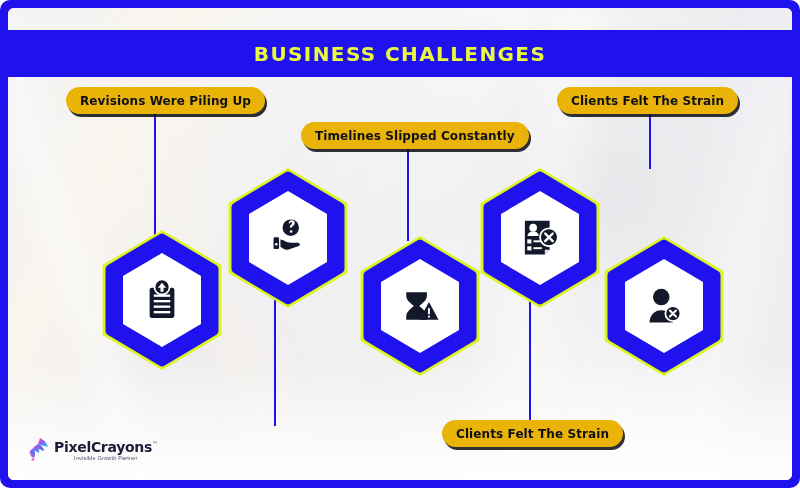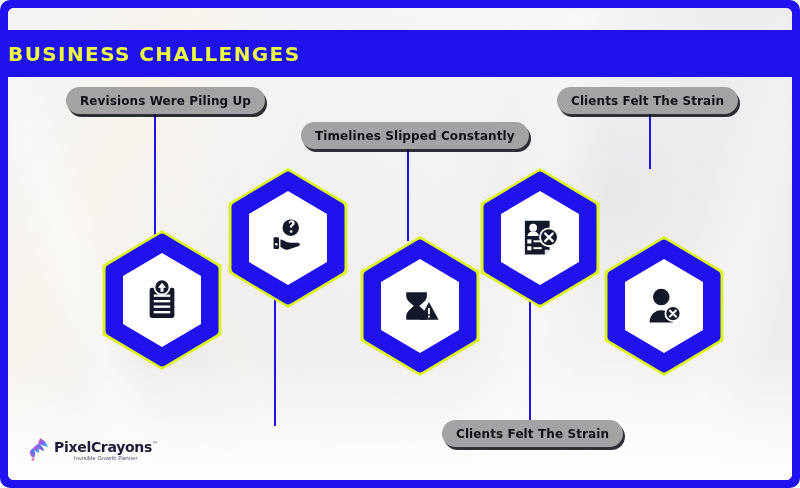--- a/index.html
+++ b/index.html
@@ -48,21 +48,21 @@
   }
   #bg-white-bottom {
     position:absolute; left:0; bottom:0; width:100%; height:120px;
     background:linear-gradient(to top, rgba(255,255,255,.97), rgba(255,255,255,0));
   }
 
   
   #titlebar {
     position:absolute; left:0; top:22px; width:784px; height:47px;
     background:#1f12ef;
-    display:flex; align-items:center; justify-content:flex-start;
+    display:flex; align-items:center; justify-content:center;
   }
   #title {
     color:#e9f93f;
     font-size:20px;
     font-weight:bold;
     letter-spacing:1.4px;
     font-family:"DejaVu Sans", sans-serif;
     white-space:nowrap;
   }
 
@@ -70,21 +70,21 @@
   .connector {
     position:absolute;
     width:2px;
     background:#1f12ef;
     z-index:2;
   }
 
   
   .pill {
     position:absolute;
-    background:#a3a3a3;
+    background:#eab308;
     border-radius:14px;
     height:27px;
     display:flex; align-items:center; justify-content:center;
     padding:0 14px;
     box-shadow:2px 3px 0 rgba(10,10,20,.85);
     z-index:5;
     white-space:nowrap;
   }
   .pill span {
     color:#101019;

